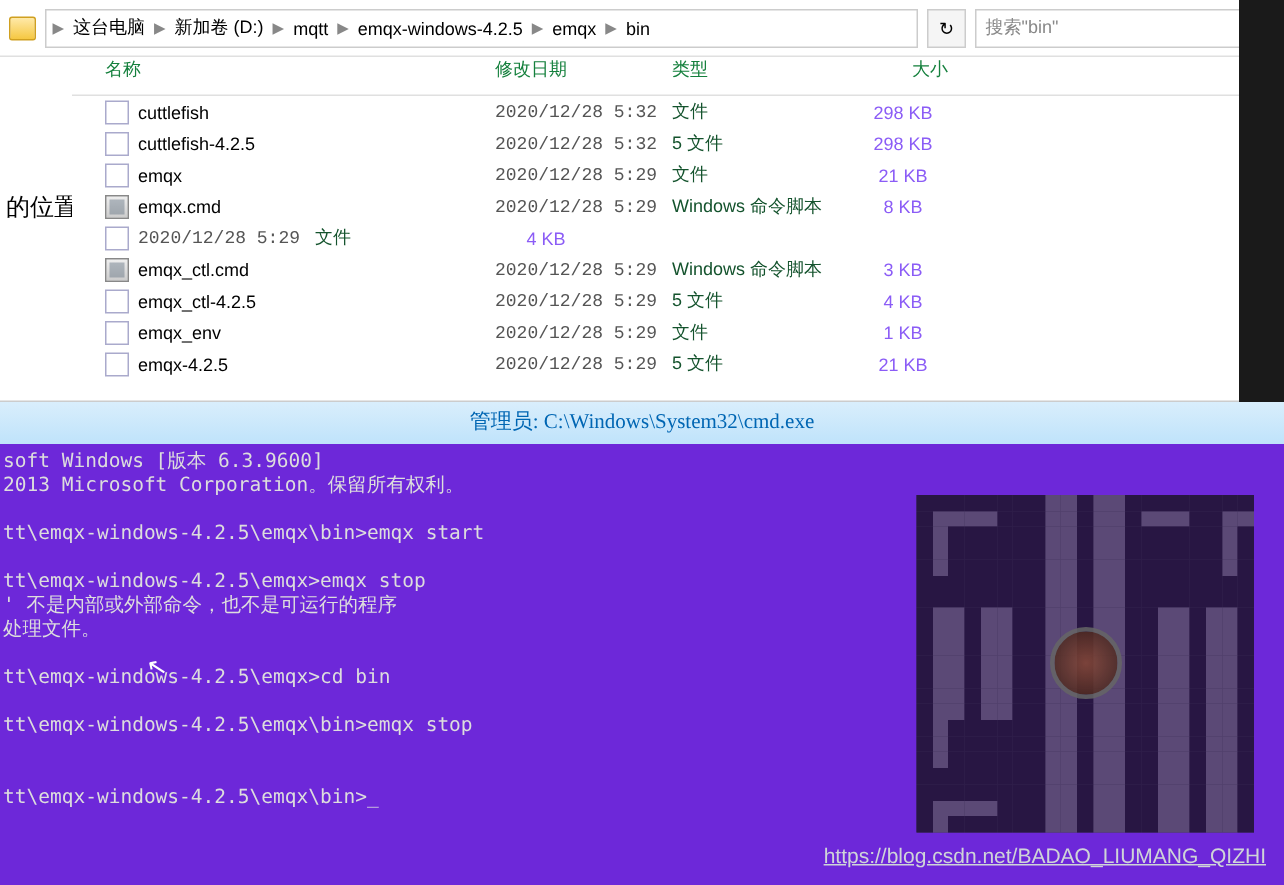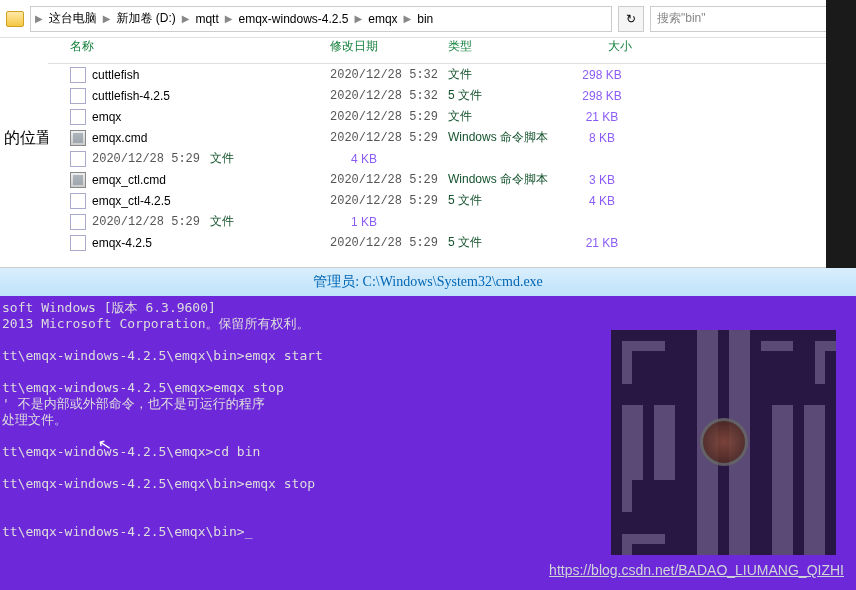--- a/index.html
+++ b/index.html
@@ -121,20 +121,21 @@
           </div>
           <div class="file-row">
             <div class="file-icon "></div>
             <div class="fn">emqx_ctl-4.2.5</div>
             <div class="fd">2020/12/28 5:29</div>
             <div class="ft">5 文件</div>
             <div class="fs">4 KB</div>
           </div>
           <div class="file-row">
             <div class="file-icon "></div>
+            <div class="fn">emqx_env</div>
             <div class="fd">2020/12/28 5:29</div>
             <div class="ft">文件</div>
             <div class="fs">1 KB</div>
           </div>
           <div class="file-row">
             <div class="file-icon "></div>
             <div class="fn">emqx-4.2.5</div>
             <div class="fd">2020/12/28 5:29</div>
             <div class="ft">5 文件</div>
             <div class="fs">21 KB</div>

